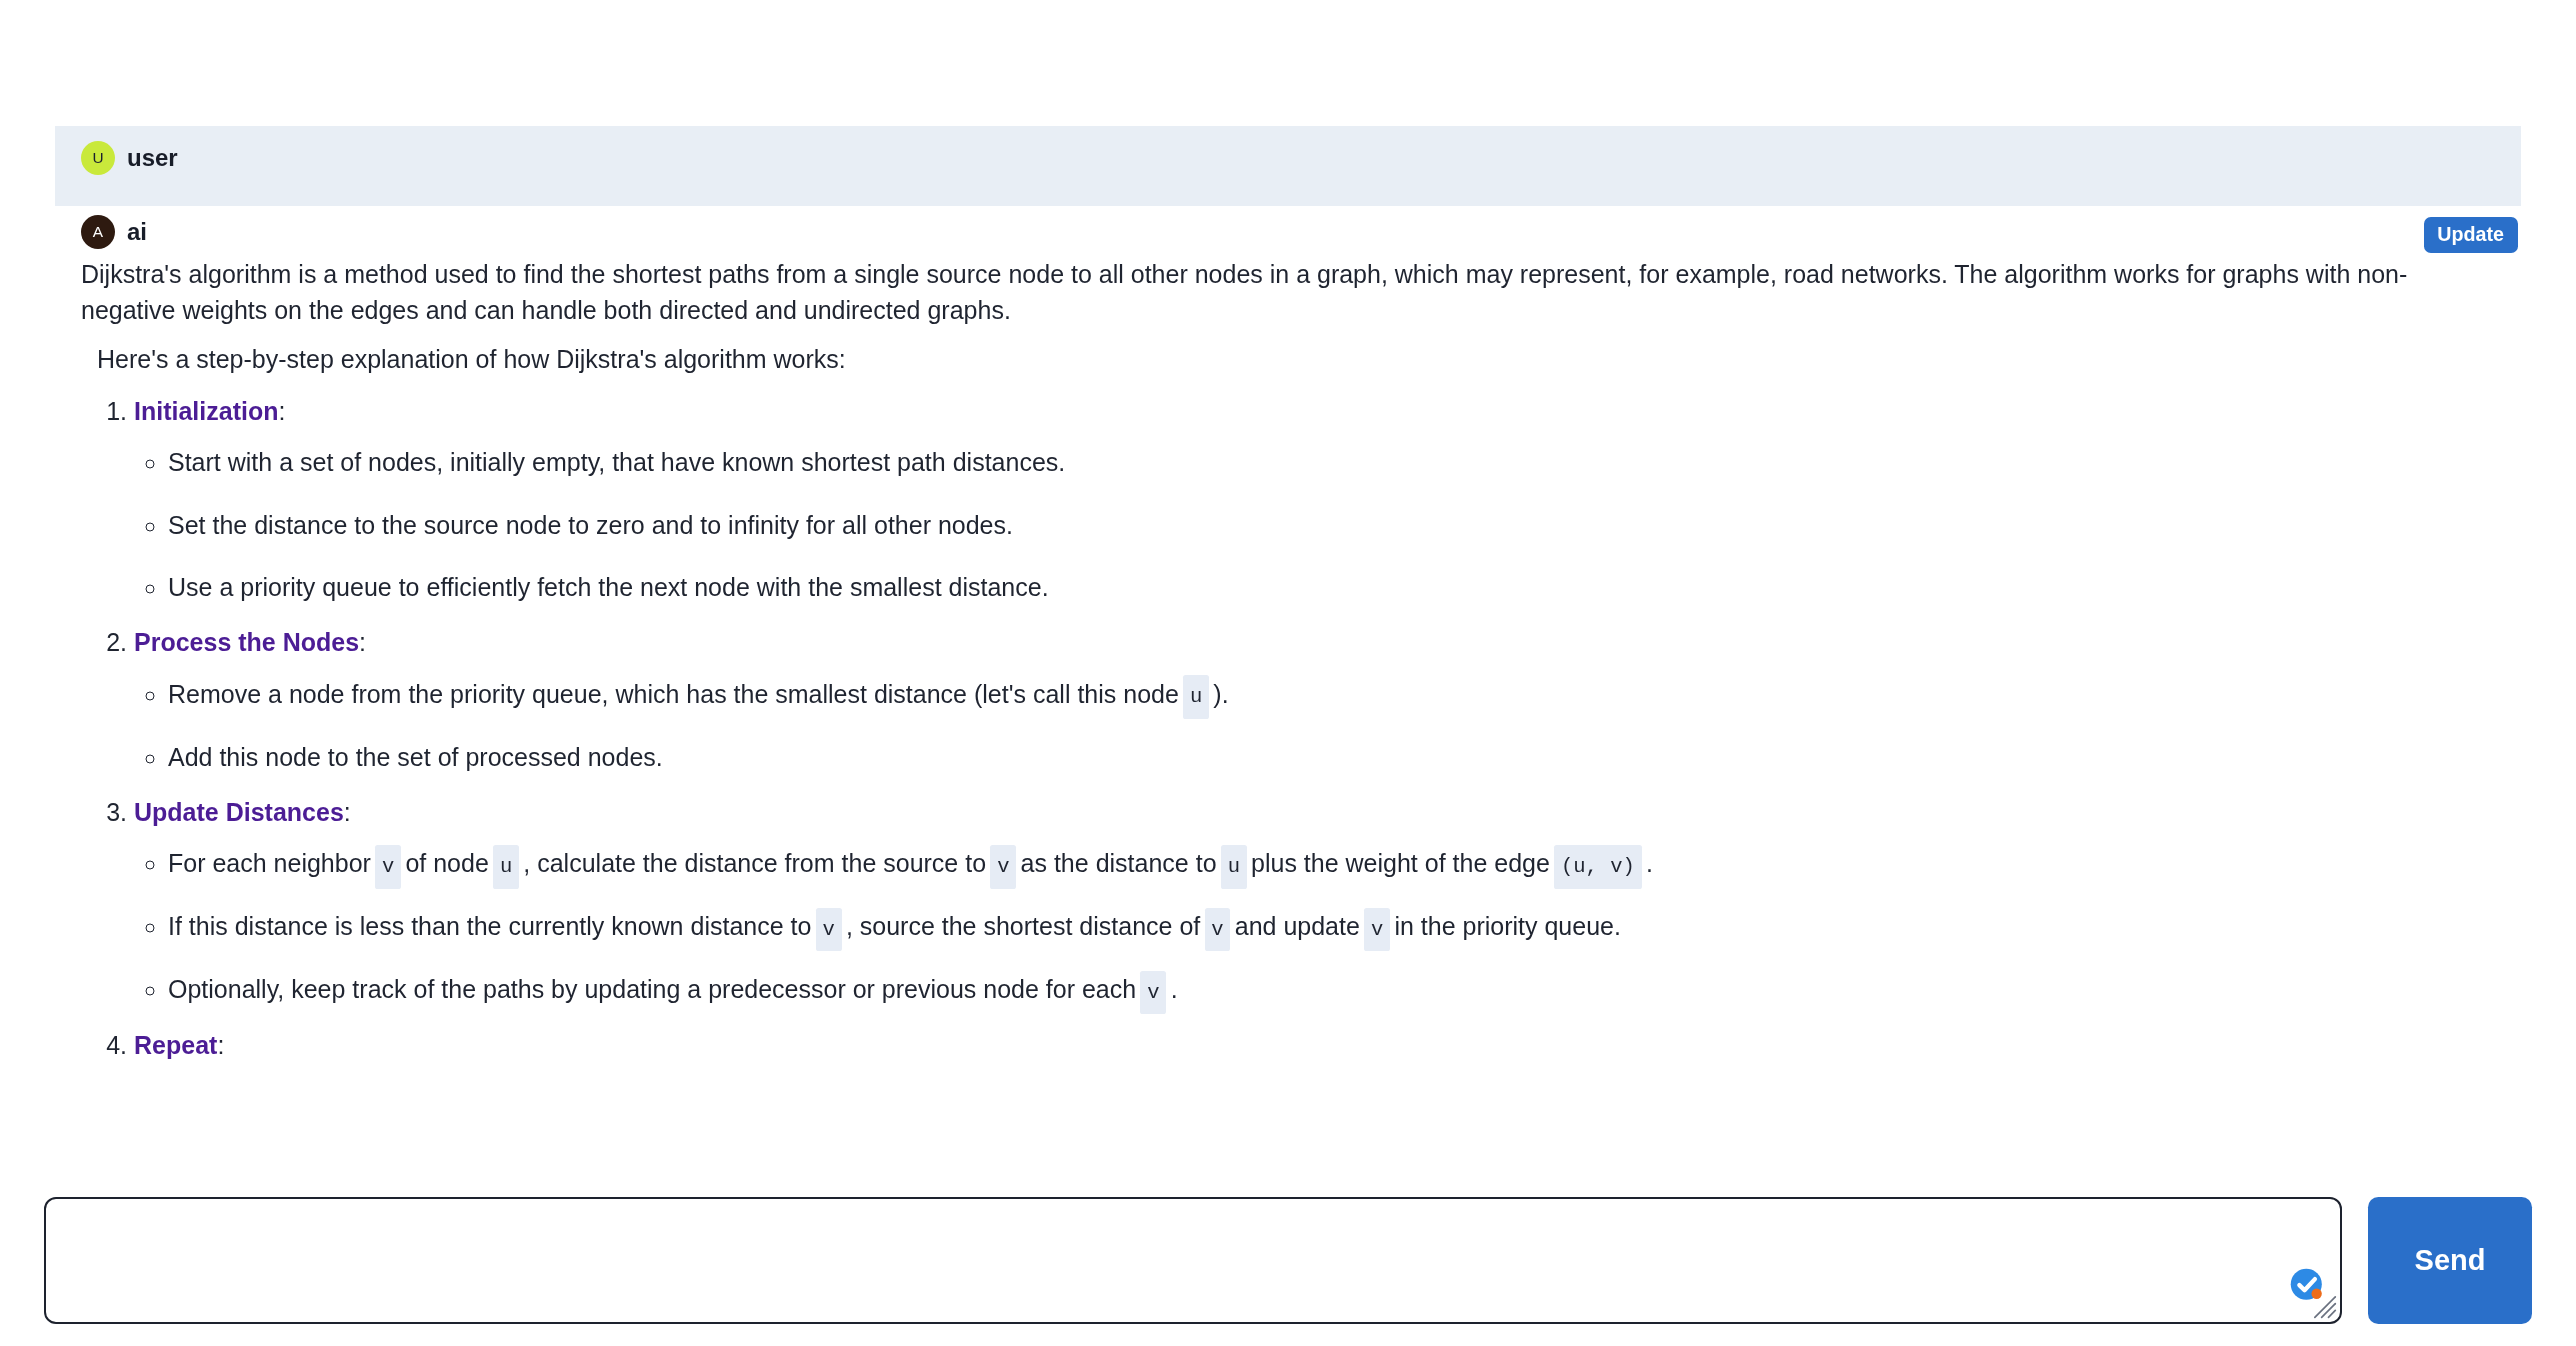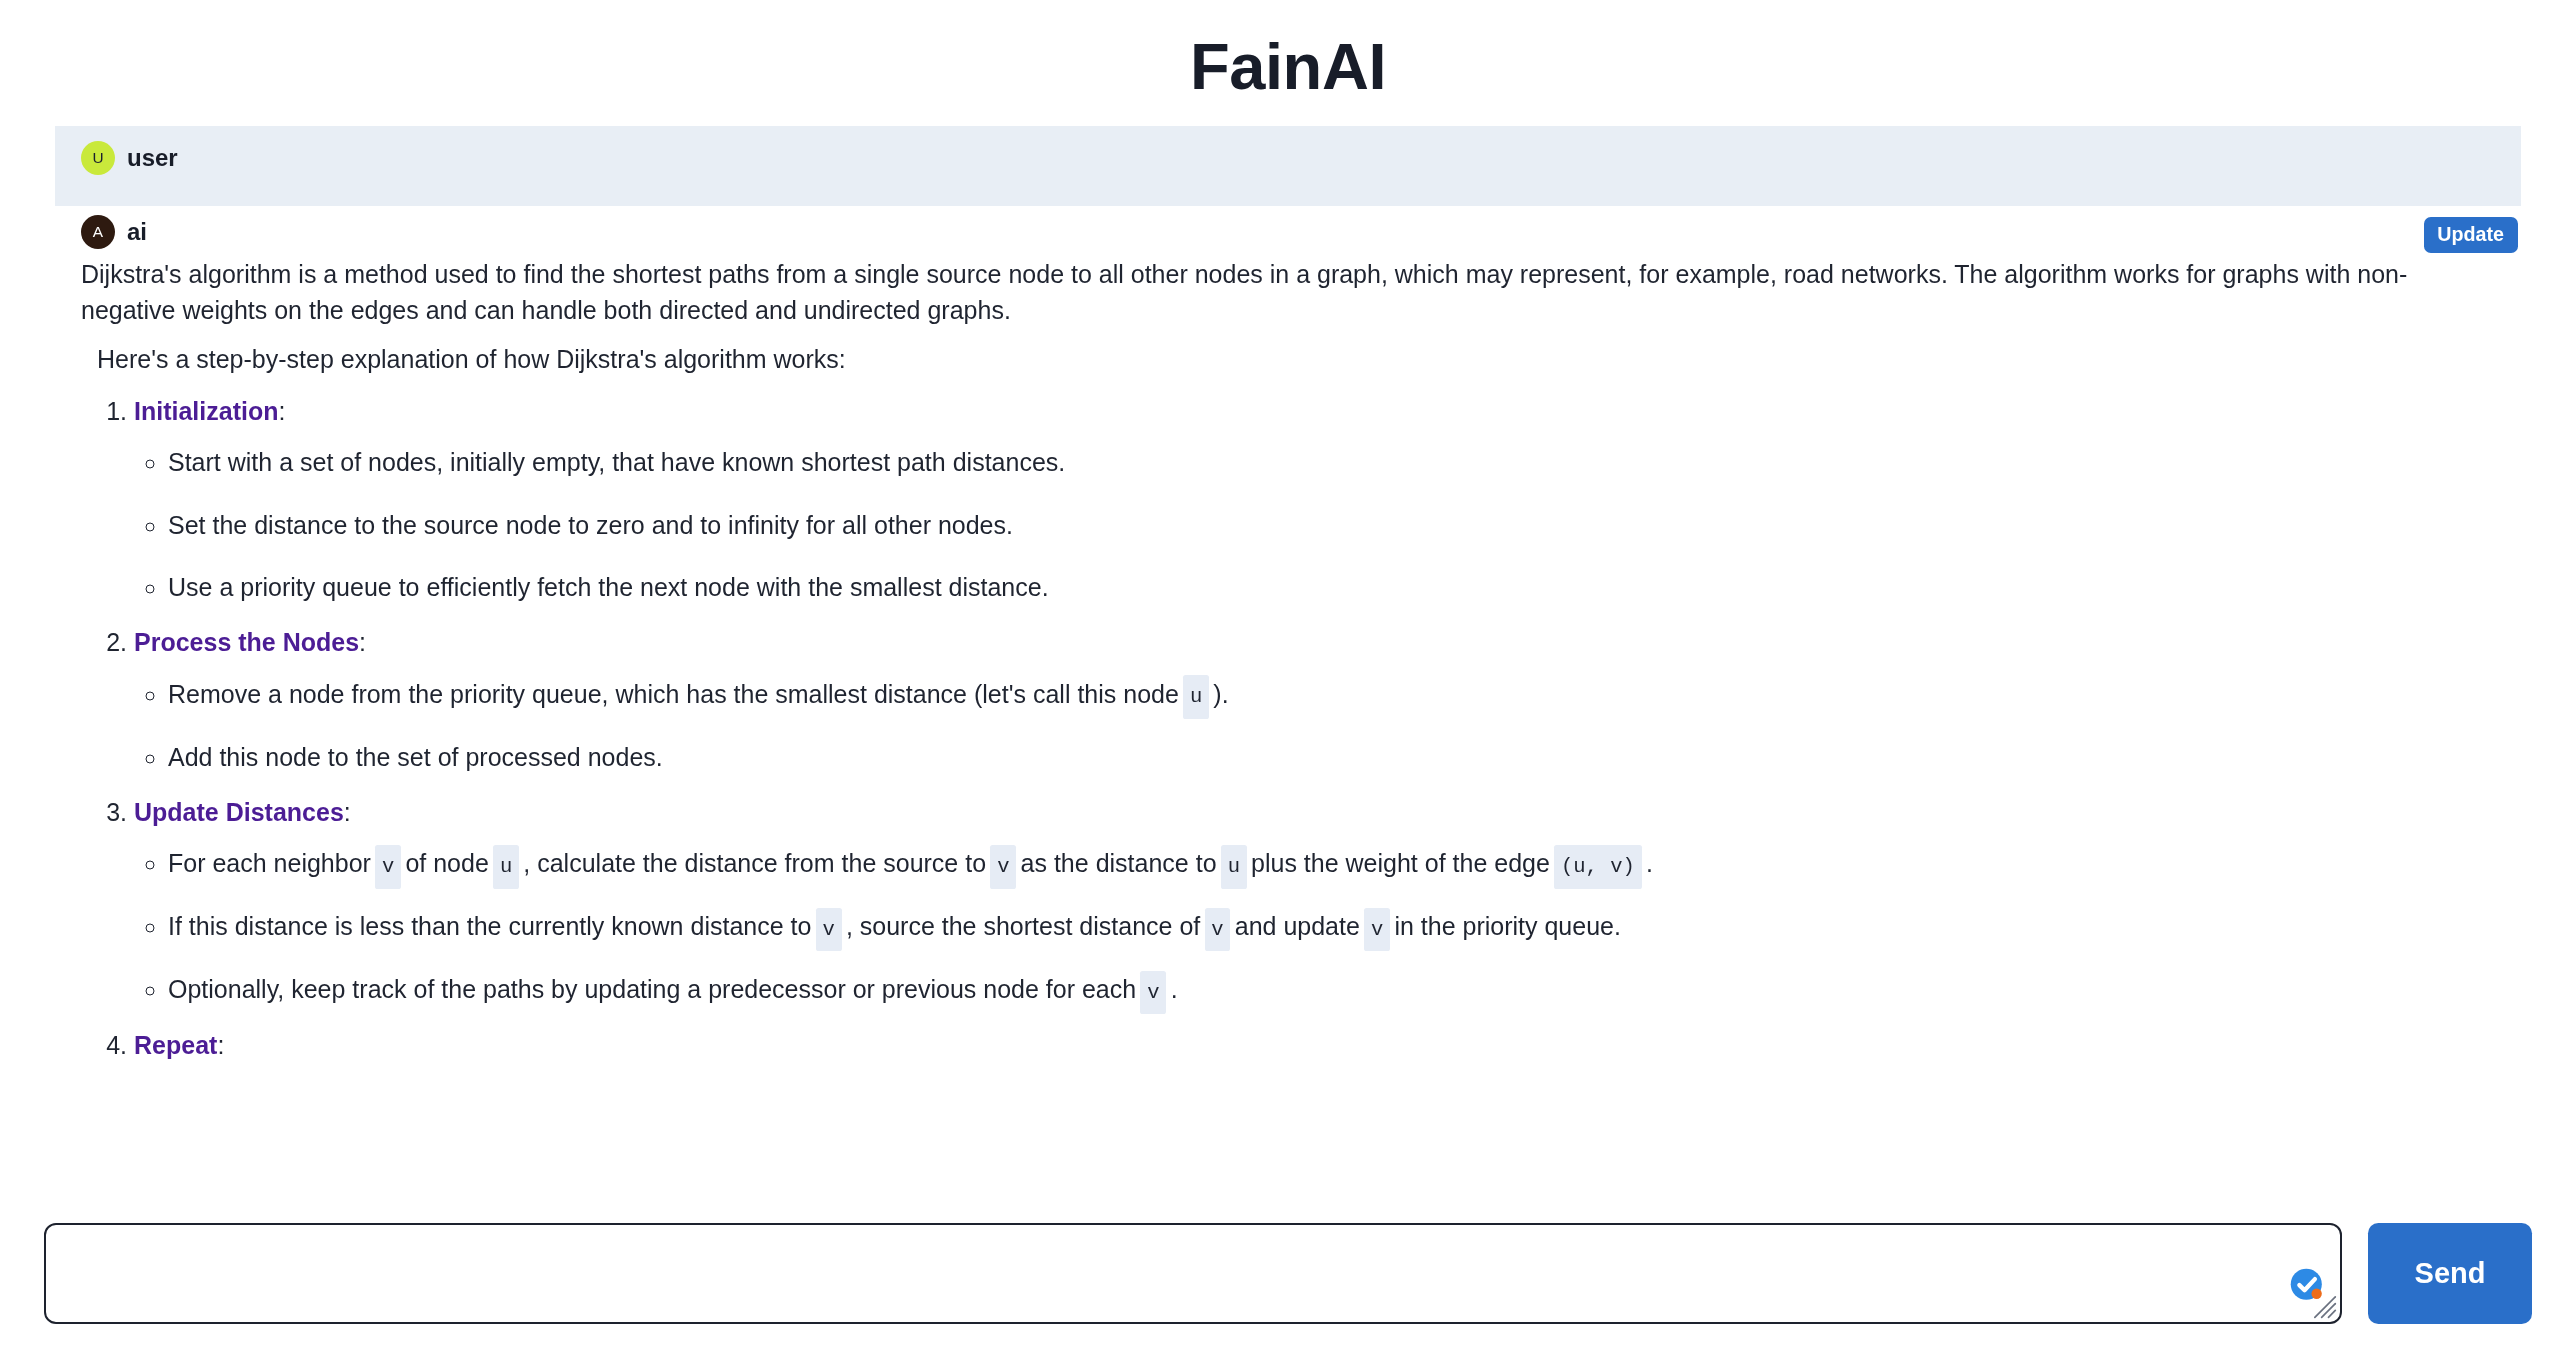--- a/index.html
+++ b/index.html
@@ -155,21 +155,21 @@
     margin: 0 4.3px;
     white-space: pre;
   }
 
   
   .composer {
     position: absolute;
     left: 44px;
     right: 44px;
     bottom: 22px;
-    height: 101px;
+    height: 127px;
     display: flex;
     align-items: stretch;
     gap: 26px;
   }
   .composer-field-wrap {
     position: relative;
     flex: 1 1 auto;
   }
   .composer-input {
     width: 100%;
@@ -212,21 +212,20 @@
     font-size: 29px;
     font-weight: bold;
     cursor: pointer;
   }
 </style>
 </head>
 <body>
 
 <div class="app">
 
-  <h1 class="app-title">FainAI</h1>
 
   <div class="chat">
 
     <div class="msg msg-user">
       <div class="msg-head">
         <div class="avatar avatar-user" style="background: rgb(201, 233, 59);">U</div>
         <div class="role-name">user</div>
       </div>
     </div>
 

